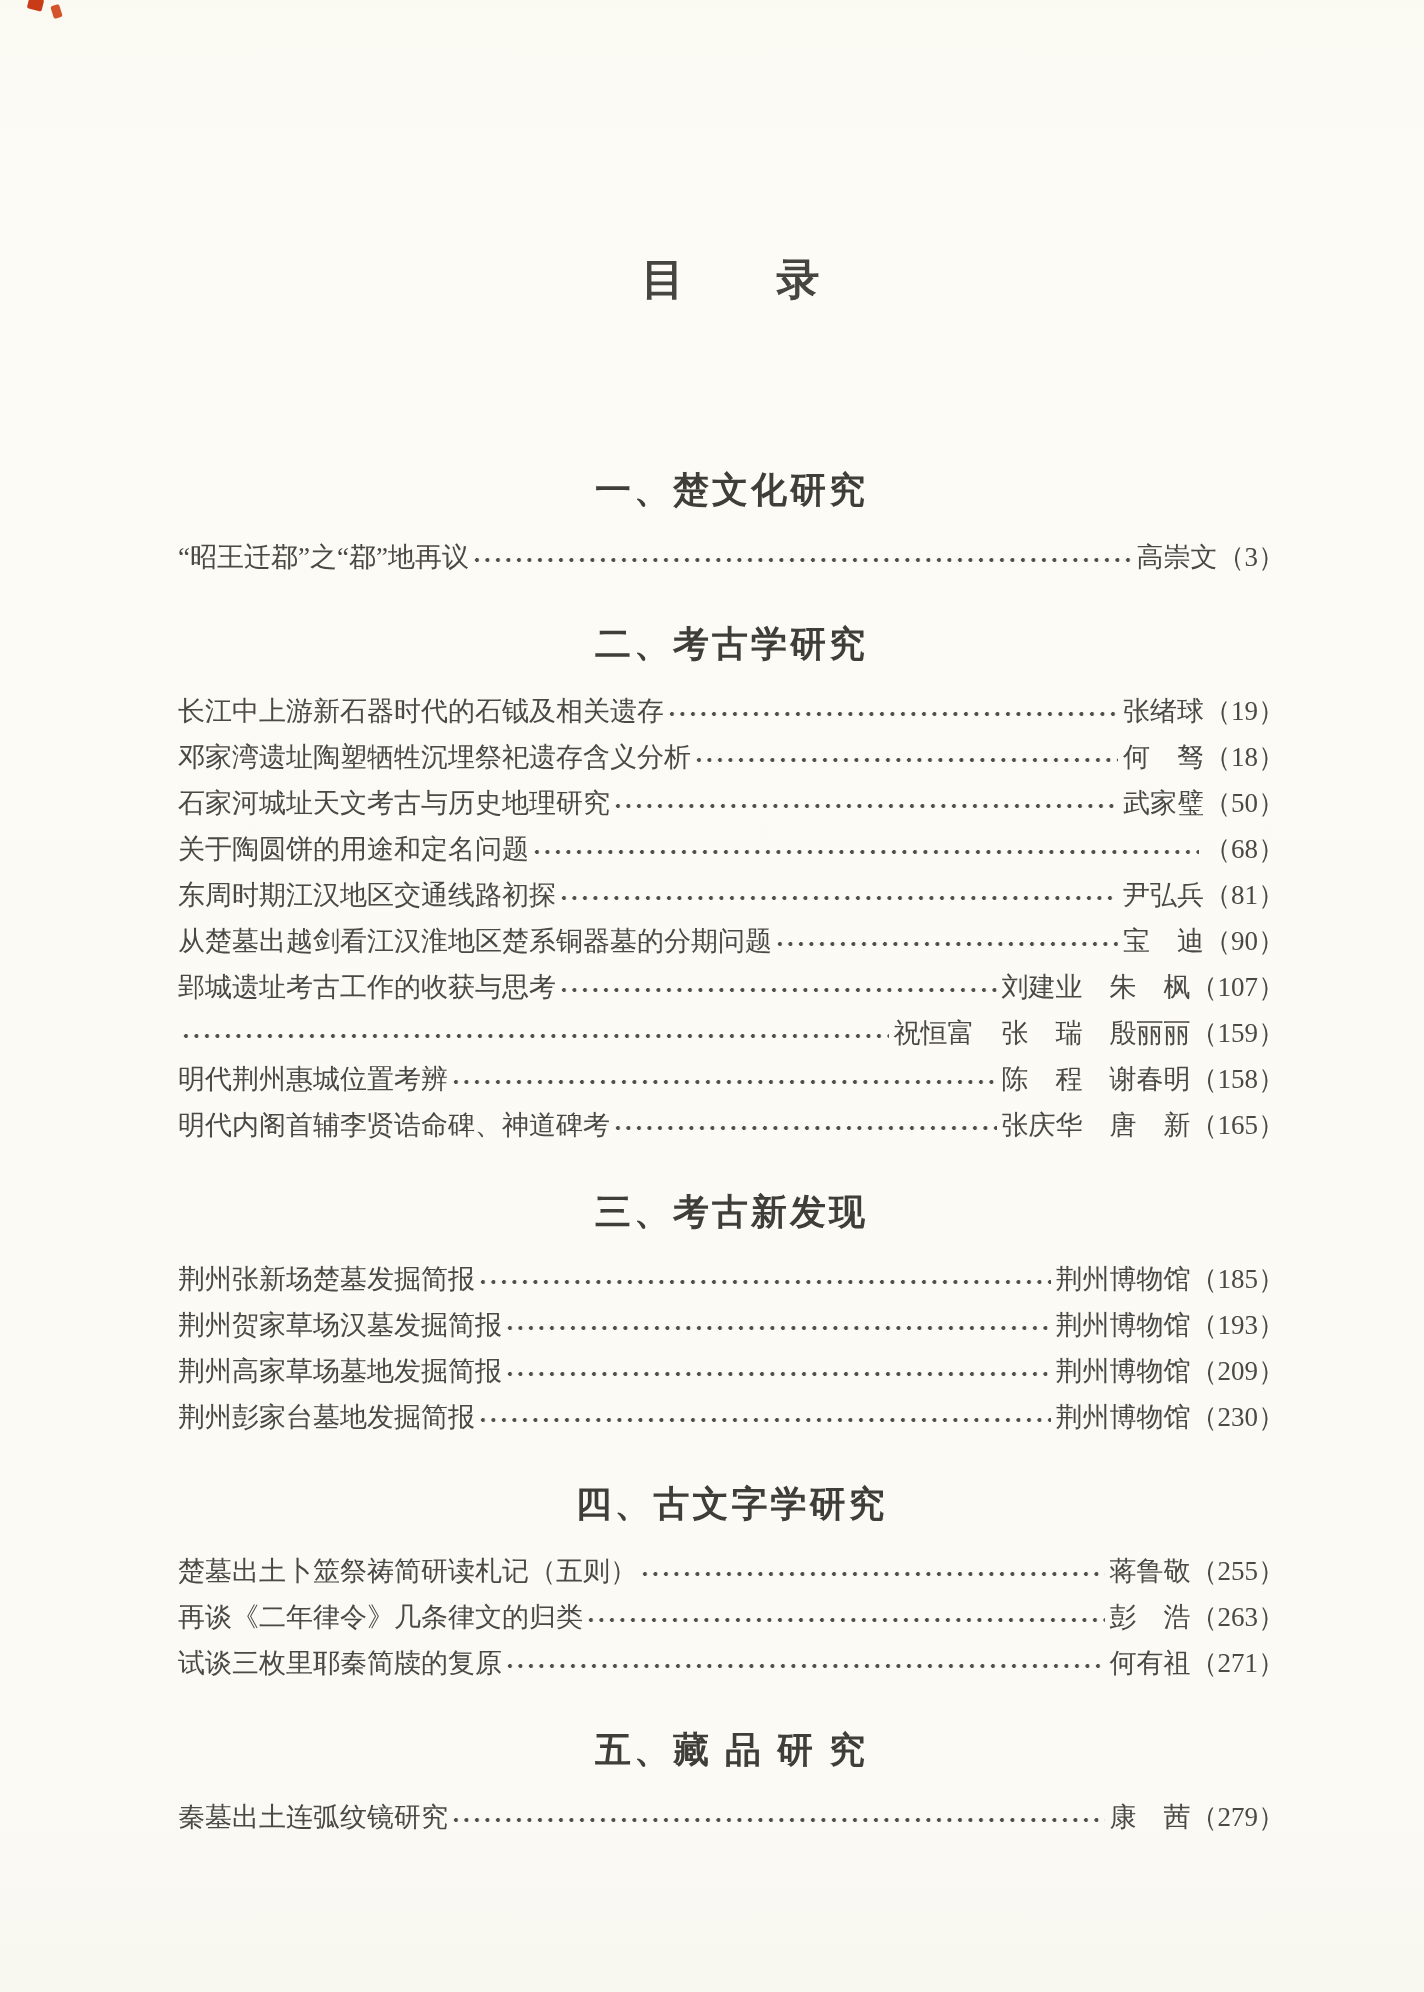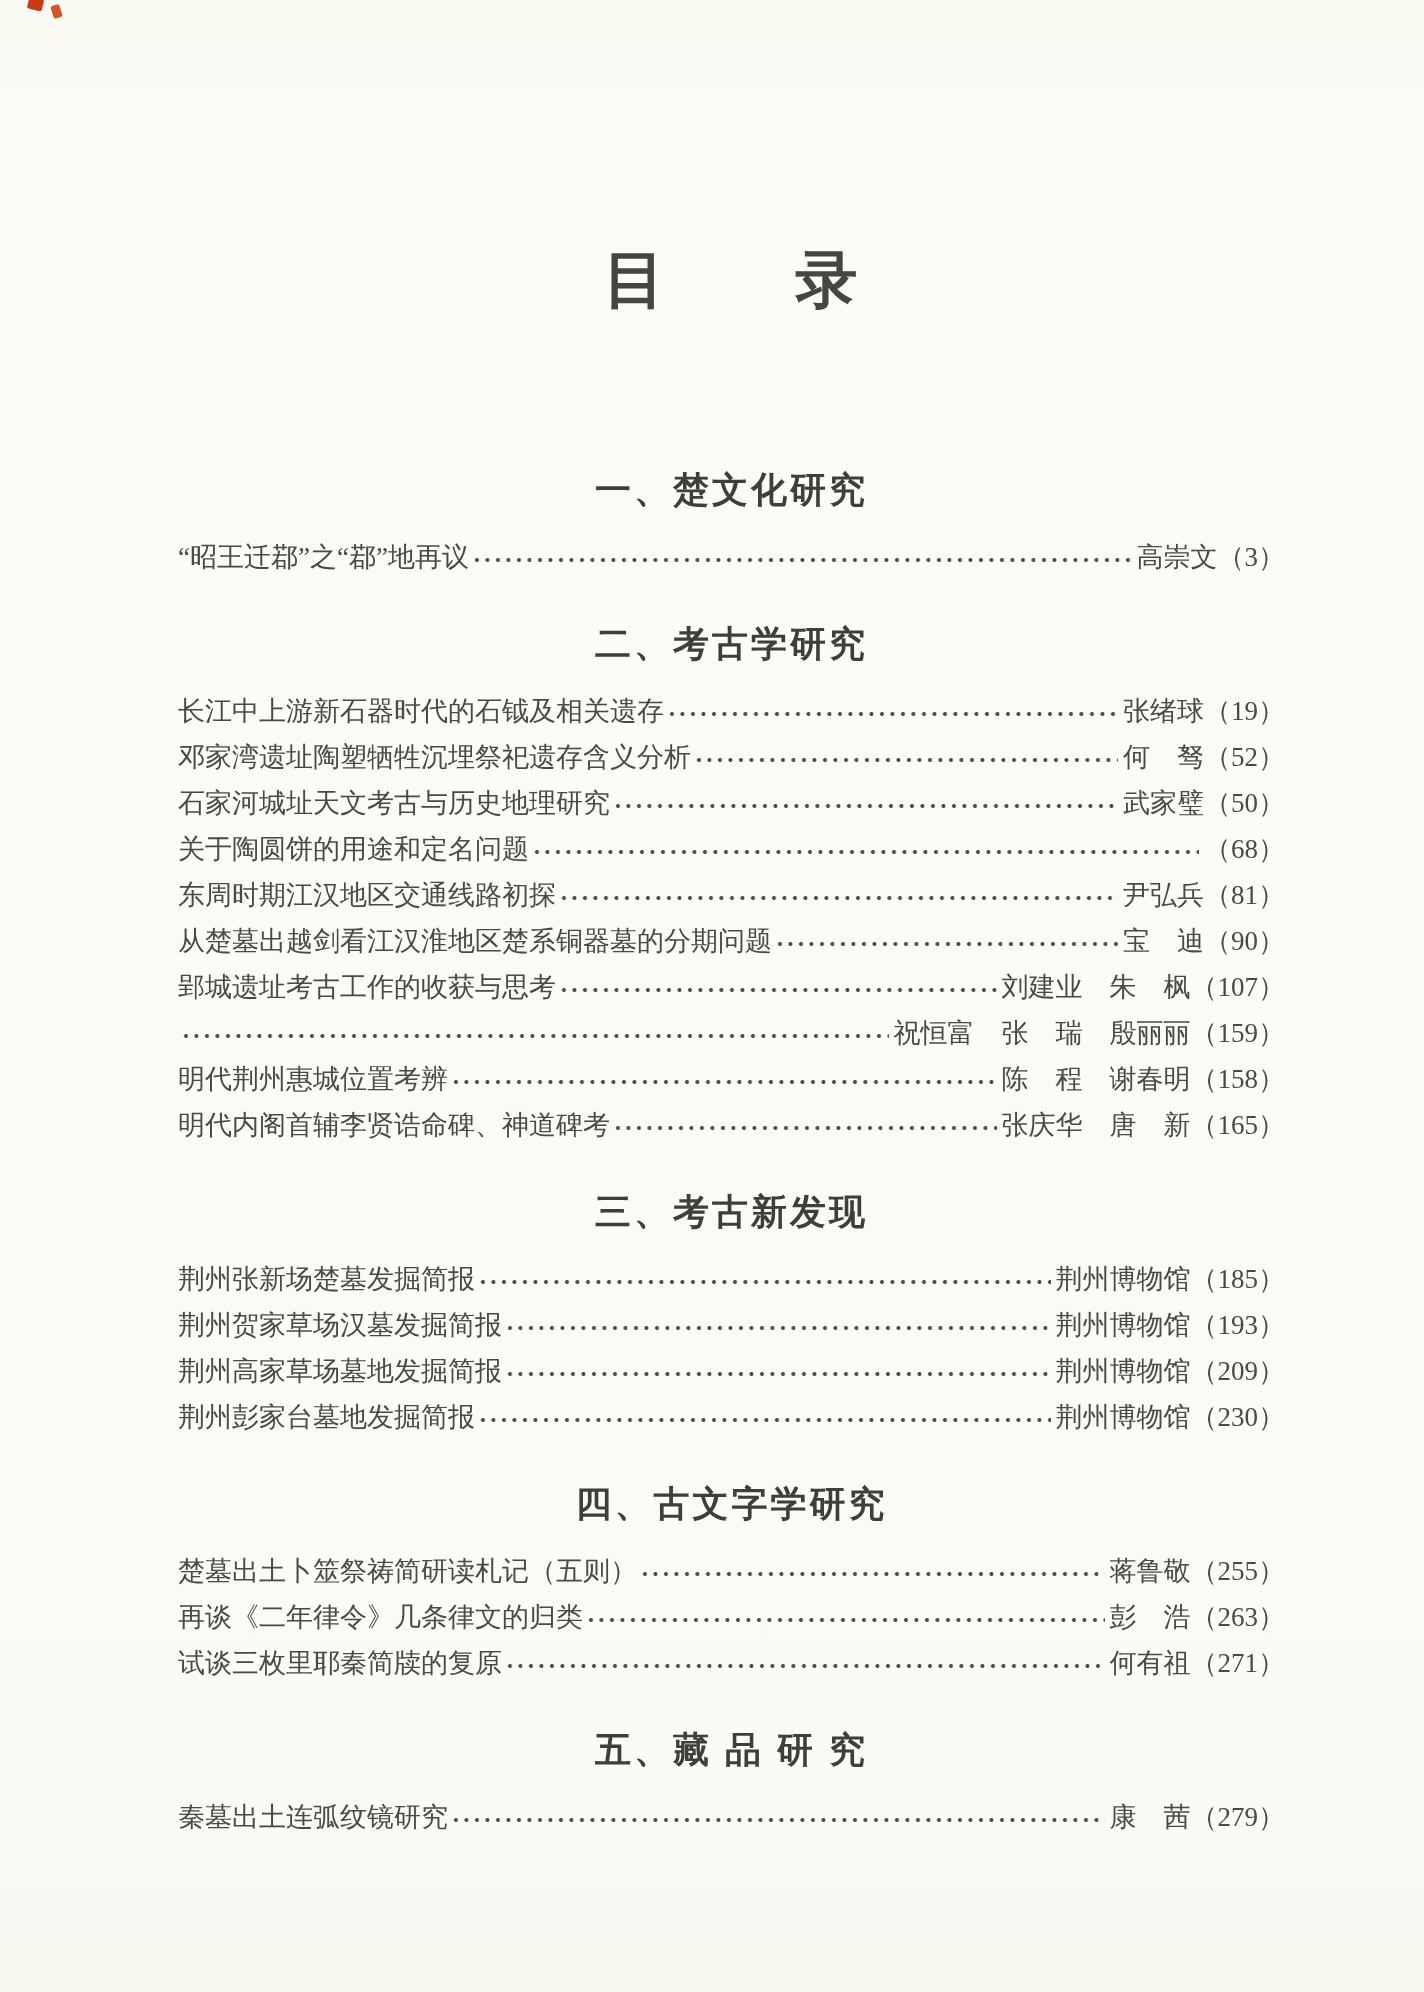--- a/index.html
+++ b/index.html
@@ -17,21 +17,21 @@
     color: #4b4945;
   }
   .mark { position: absolute; }
   .m1 { left: 28px; top: -2px; width: 15px; height: 12px; background: #c93a17; transform: rotate(14deg); border-radius: 2px; }
   .m2 { left: 52px; top: 5px; width: 9px; height: 13px; background: #d4552c; transform: rotate(-18deg); border-radius: 2px; }
   .page-title {
     margin: 250px 139px 0 178px;
     text-align: center;
     font-family: "Liberation Serif", serif;
     font-weight: 700;
-    font-size: 62px;
+    font-size: 43px;
     line-height: 60px;
     letter-spacing: 2px;
     color: #474540;
   }
   main.toc { margin: 0 139px 0 178px; }
   section.toc-section > h2 {
     margin: 46px 0 26px 0;
     padding: 0;
     text-align: center;
     font-family: "Liberation Sans", sans-serif;
@@ -96,21 +96,21 @@
     <span class="t">长江中上游新石器时代的石钺及相关遗存</span>
     <span class="leader"></span>
     <span class="a">张绪球</span>
     <span class="p">（19）</span>
   </div>
 
   <div class="row">
     <span class="t">邓家湾遗址陶塑牺牲沉埋祭祀遗存含义分析</span>
     <span class="leader"></span>
     <span class="a">何　驽</span>
-    <span class="p">（52）</span>
+    <span class="p">（18）</span>
   </div>
 
   <div class="row">
     <span class="t">石家河城址天文考古与历史地理研究</span>
     <span class="leader"></span>
     <span class="a">武家璧</span>
     <span class="p">（50）</span>
   </div>
 
   <div class="row">

